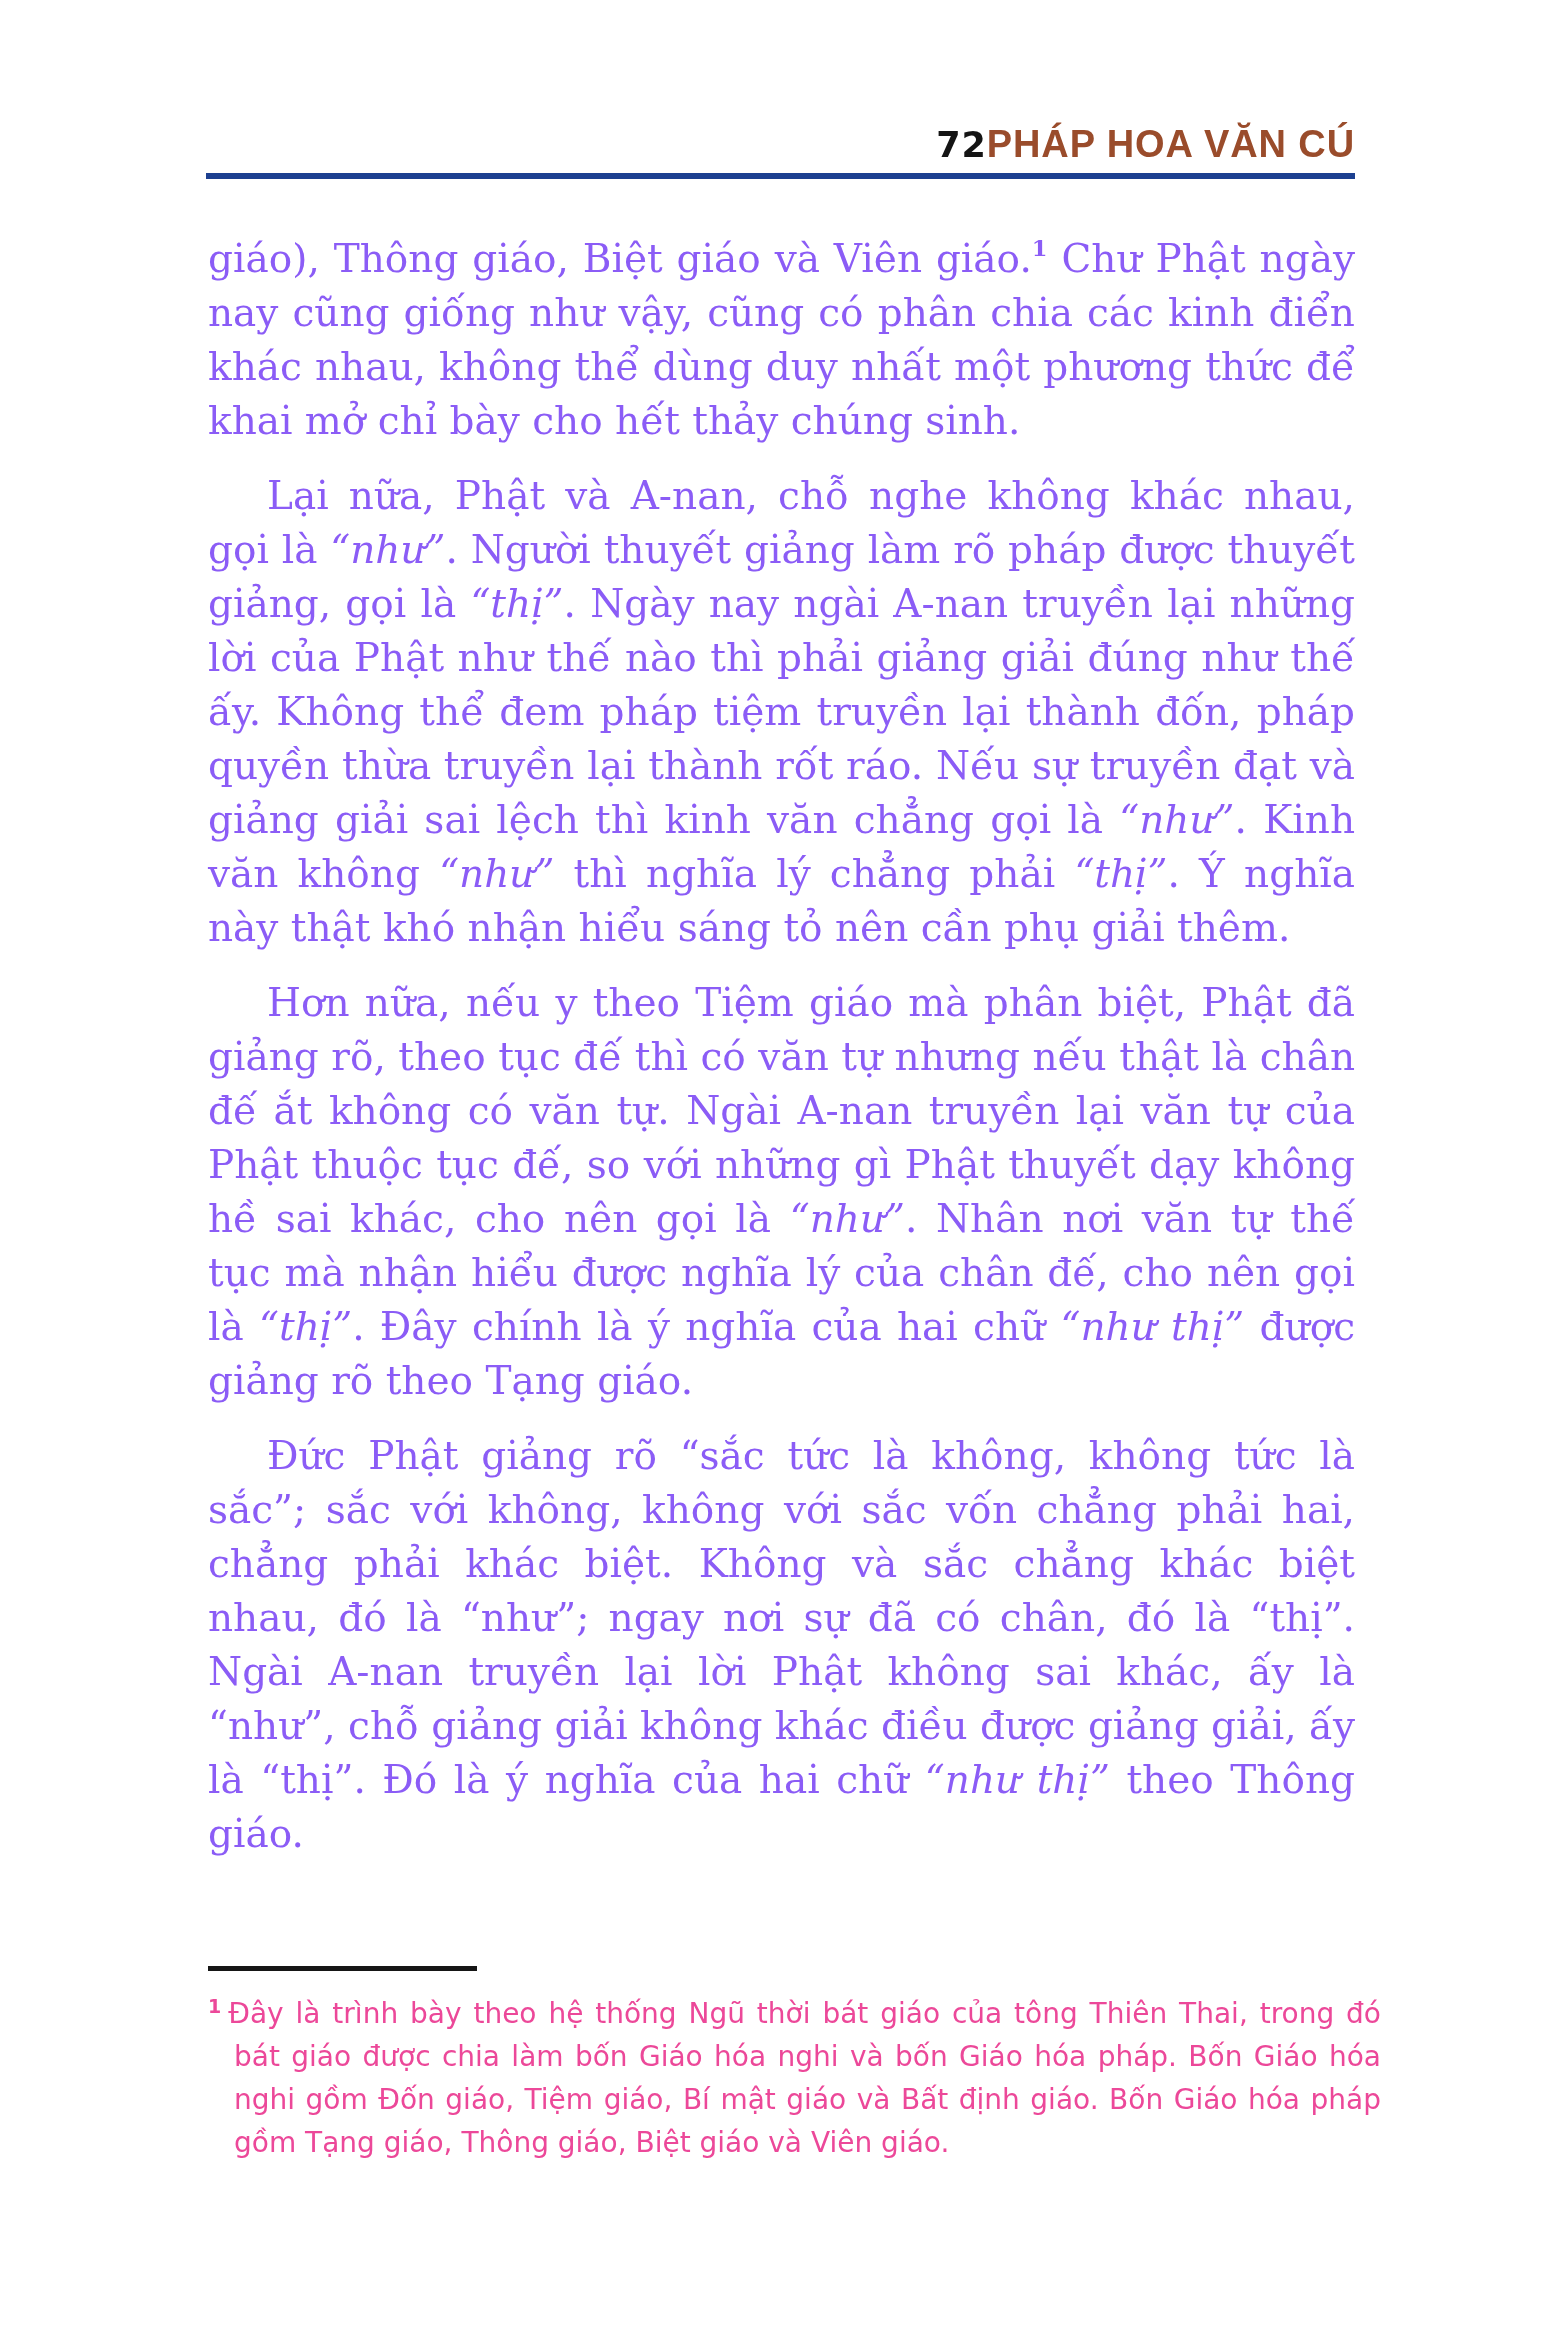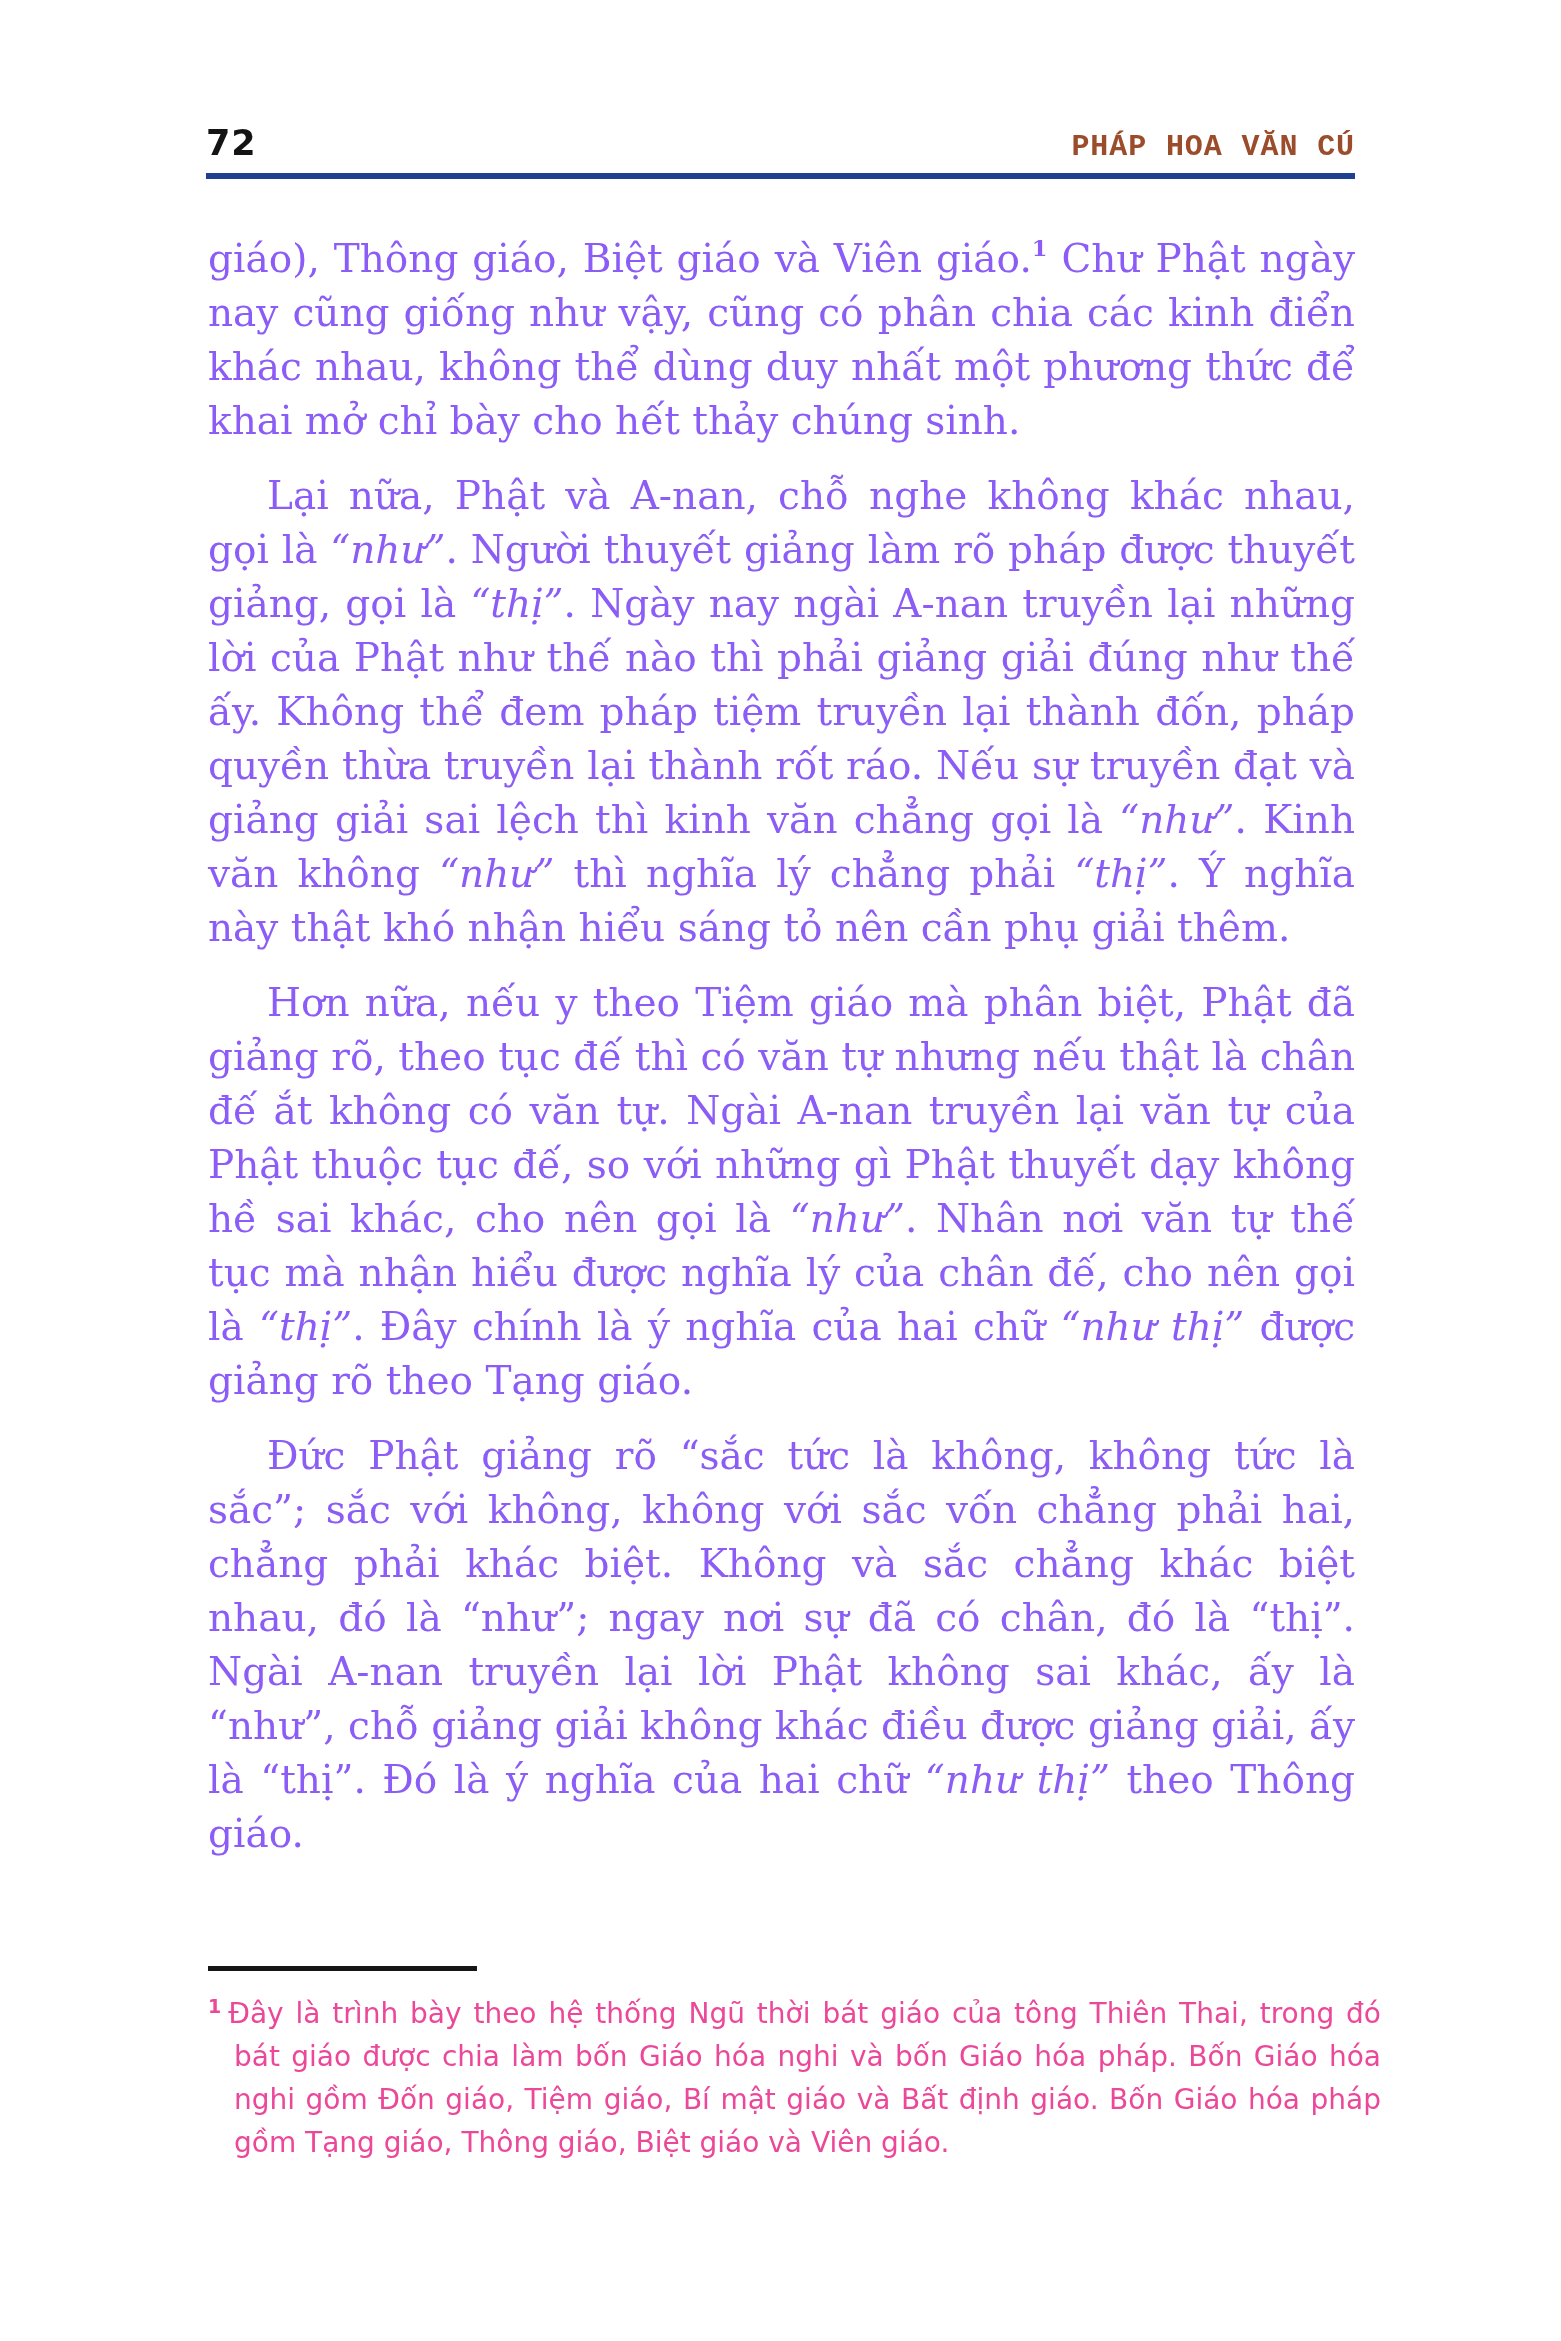--- a/index.html
+++ b/index.html
@@ -11,34 +11,34 @@
   }
   .page {
     position: relative;
     width: 1561px; height: 2342px;
     background: #ffffff;
   }
   .page-header {
     position: absolute;
     left: 206px; right: 206px; top: 123px;
     display: flex;
-    justify-content: space-between;
+    justify-content: flex-end;
     align-items: baseline;
   }
   .page-number {
     font-family: "DejaVu Sans", sans-serif;
     font-weight: bold;
     font-size: 35px;
     letter-spacing: 0.9px;
     color: #141414;
   }
   .running-title {
-    font-family: Liberation Mono, monospace;
+    font-family: Liberation Sans, sans-serif;
     font-weight: bold;
-    font-size: 30px;
+    font-size: 38px;
     letter-spacing: 0.9px;
     color: #9a4c2b;
   }
   .header-rule {
     position: absolute;
     left: 206px; right: 206px; top: 173px;
     height: 6px;
     background: #1d4090;
   }
   .content {

